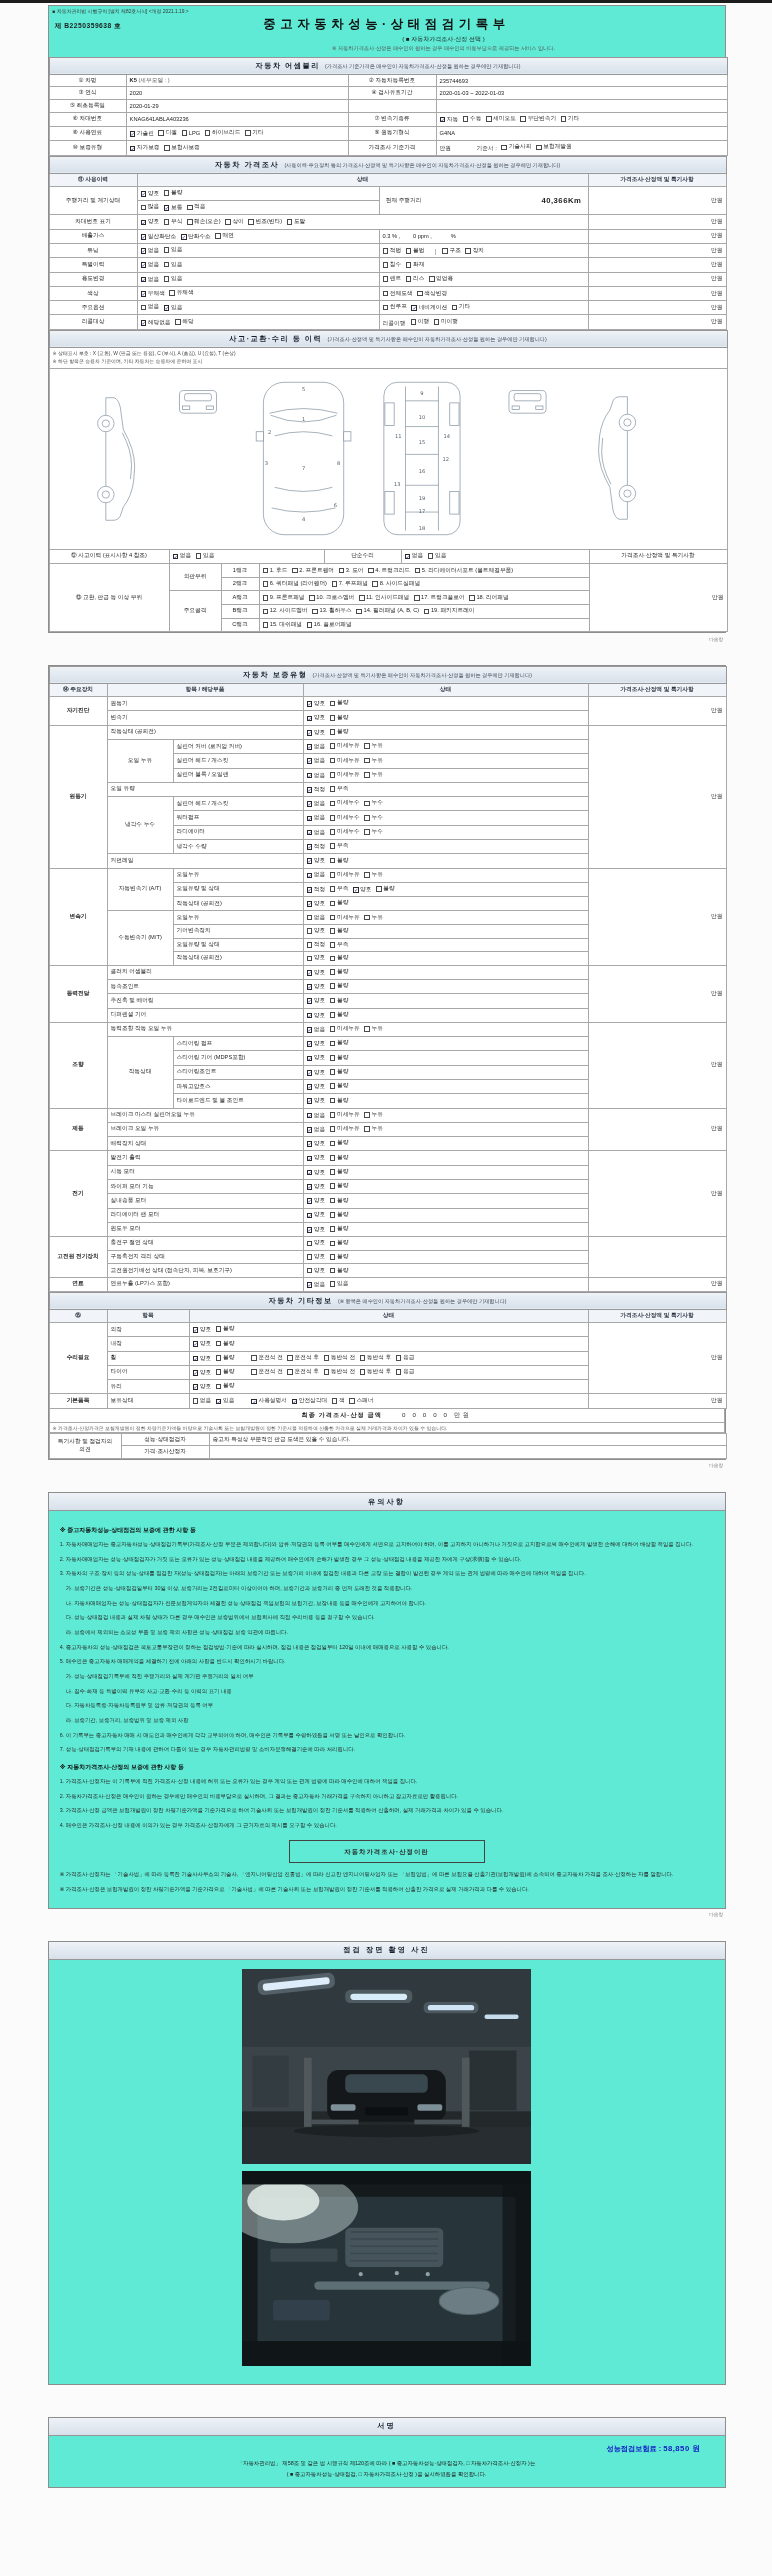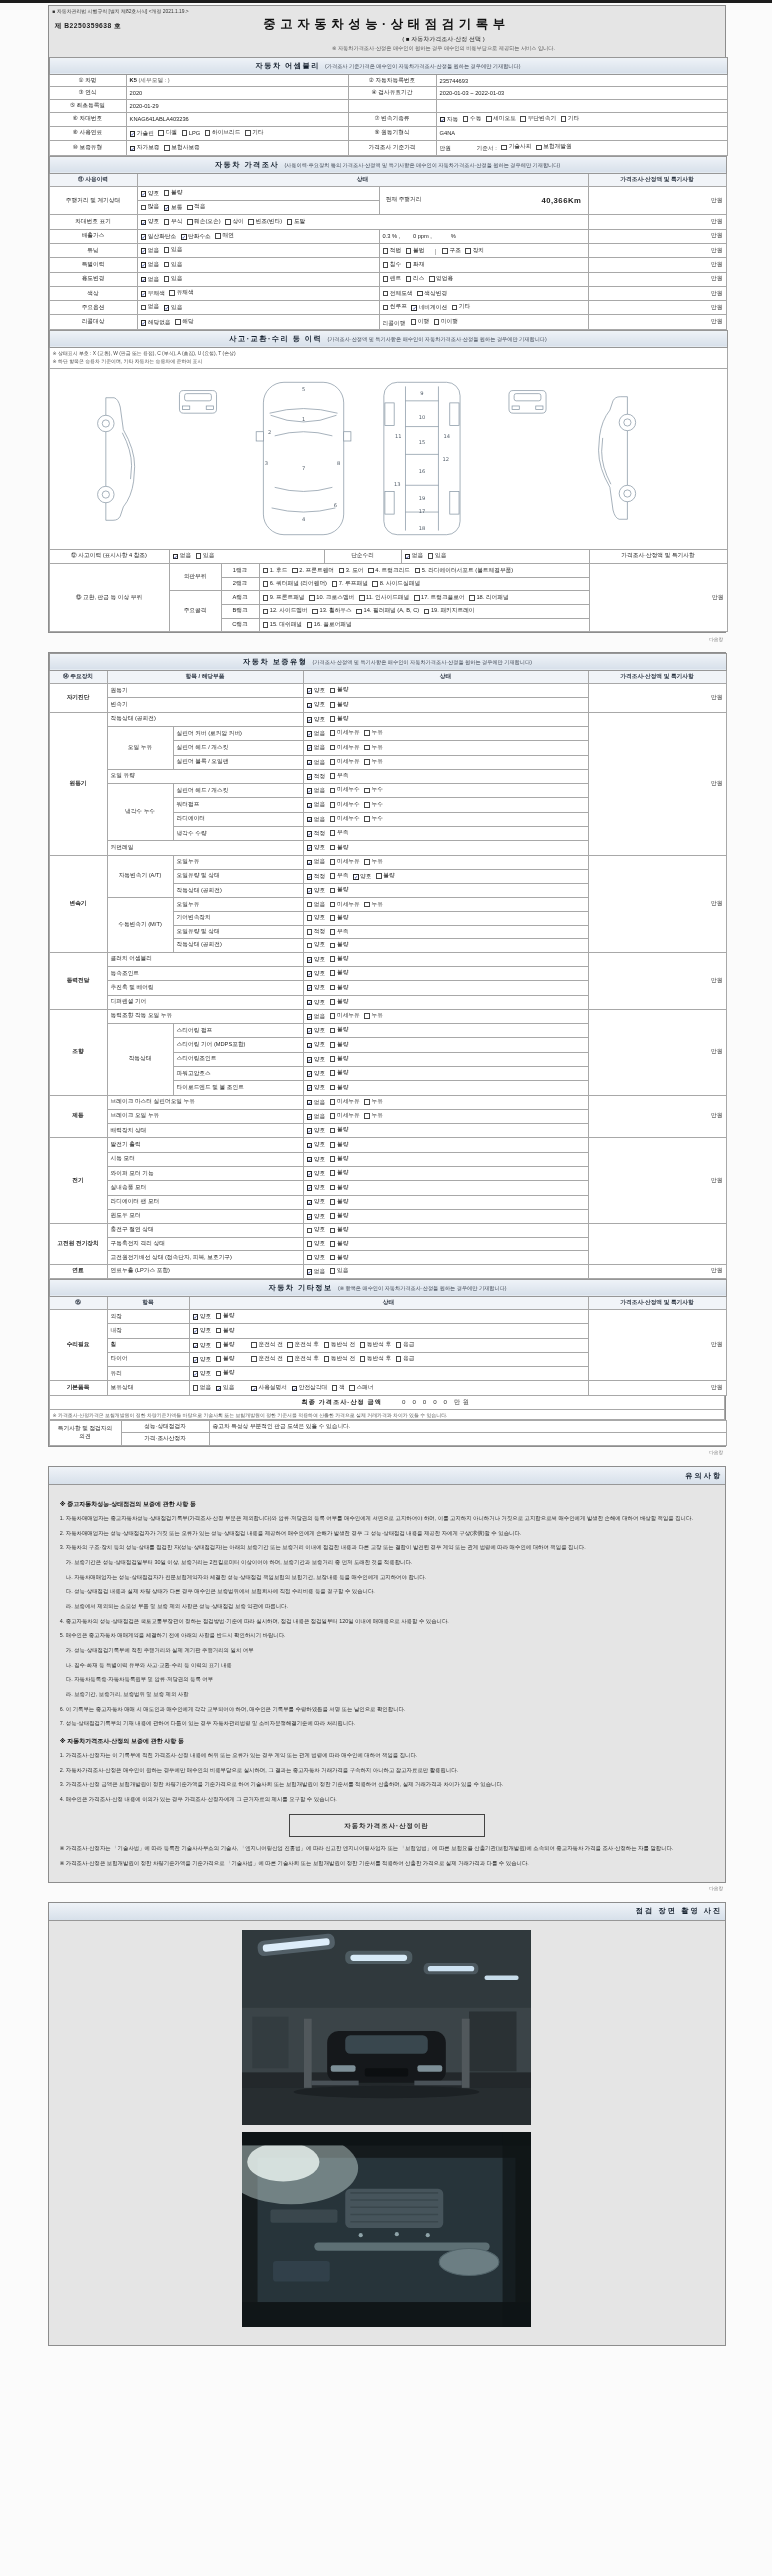--- a/index.html
+++ b/index.html
@@ -1,21 +1,21 @@
 <!DOCTYPE html>
 <html style="font-size:8.2px"><head>
 <meta charset="utf-8">
 <title>중고자동차성능·상태점검기록부</title>
 <style>
   *{box-sizing:border-box;margin:0;padding:0}
   html,body{width:773px}
   body{height:2576px;overflow:hidden;background:#fbfbfb;font-family:"Liberation Sans","DejaVu Sans",sans-serif;color:#1d1d1d;position:relative}
   .topline{width:773px;height:2.6px;background:#1c1c1c}
   .sheet{width:678px;margin:2.1px auto 0}
-  .block{border:0.5px solid #8d8d8d;background:#e5e5e5;margin-bottom:19px;position:relative}
+  .block{border:0.5px solid #8d8d8d;background:#5eead4;margin-bottom:32px;position:relative}
   .next-page{position:absolute;right:1.5px;bottom:-9.3px;font-size:4.6px;color:#777}
   .form-ref{font-size:4.9px;color:#333;padding:2.6px 4.1px 0}
   .title-area{position:relative;text-align:center;padding:2.1px 0 5.2px}
   .doc-no{position:absolute;left:6.2px;top:8.2px;font-size:6.7px;font-weight:700;letter-spacing:0.5px}
   .doc-title{font-size:12.4px;font-weight:800;letter-spacing:4.6px;color:#111}
   .doc-option{font-size:6px;margin-top:1.5px;transform:translateX(57px)}
   .doc-note{font-size:5.2px;color:#555;margin-top:1px;transform:translateX(57px)}
   table.t{width:100%;border-collapse:collapse;table-layout:fixed;font-size:5.7px;margin-top:-0.5px;background:#fff}
   table.t td{border:0.5px solid #a8a8a8;padding:1.8px 3.1px;vertical-align:middle;background:#fff;word-break:keep-all}
   tr.sec td{background:linear-gradient(180deg,#eff3f8,#d7e0ea);text-align:center;padding:3.1px 2.1px;border:0.5px solid #979797}
@@ -26,35 +26,35 @@
   td.price-cell{text-align:right;padding-right:5.2px}
   td.item-cell{background:#fff}
   td.group-cell{font-weight:700}
   td.sub-cell{background:#f7f9fb}
   td.parts{white-space:normal}
   .cb{display:inline-flex;align-items:center;margin:0.5px 4.6px 0.5px 0;white-space:nowrap}
   .box{display:inline-block;width:5.7px;height:5.7px;border:0.5px solid #4a4a4a;margin-right:1.5px;font-size:5.2px;line-height:5.2px;text-align:center;background:#fff;color:#1b34a4;font-weight:700;flex:0 0 auto}
   .box.on{border-color:#2a2a2a}
   .cbl{font-size:5.7px}
   .gap{display:inline-block;width:12.4px}
-  .km-wrap{display:flex;align-items:flex-start;justify-content:space-between;padding:0 3.1px}
+  .km-wrap{display:flex;align-items:flex-end;justify-content:space-between;padding:0 3.1px}
   .km-v{font-size:7.7px;font-weight:800;letter-spacing:0.5px}
   .em-val{white-space:pre;color:#222}
   .vsep{display:inline-block;width:0;border-left:0.5px solid #bbb;height:6.2px;margin:0 6.2px;vertical-align:middle}
   .mini-lbl{margin-right:5.2px;color:#333}
   .legend-cell div{font-size:4.9px;color:#444;line-height:1.7}
   .diagram-cell{padding:3.1px 0 !important;text-align:center}
   .diagram-cell svg{display:block;margin:0 auto}
   .bp-amt{margin-right:24px}
   .bp-book{margin-right:3.1px;color:#333}
   td.final-cell{text-align:center;padding:4.1px;font-size:6.2px}
   .final-lbl-txt{font-weight:700;letter-spacing:1px}
   .final-amt{margin-left:18.5px;letter-spacing:2.6px;color:#333}
   td.final-note{font-size:4.9px;color:#555;padding:2.1px 5.2px}
-  .sec-bar{background:linear-gradient(180deg,#eff3f8,#d7e0ea);border-bottom:0.5px solid #979797;text-align:right;padding:3.6px 2.1px;font-weight:700;font-size:7.2px;letter-spacing:2.1px;color:#15202e}
+  .sec-bar{background:linear-gradient(180deg,#eff3f8,#d7e0ea);border-bottom:0.5px solid #979797;text-align:center;padding:3.6px 2.1px;font-weight:700;font-size:7.2px;letter-spacing:2.1px;color:#15202e}
   .notice-body{padding:7.2px 11.3px 9.3px;font-size:5.4px;line-height:2.05;color:#2a2a2a}
   .notice-h{font-weight:700;font-size:6px;margin:5.2px 0 3.1px;color:#111}
   .notice-line{white-space:pre-wrap;margin-bottom:3.6px}
   .notice-box{border:0.8px solid #444;width:196px;margin:9.3px auto 6.2px;text-align:center;font-weight:700;font-size:6.4px;padding:3.6px;letter-spacing:1px}
   .photo-wrap{padding:9.3px 0 10.3px;text-align:center}
   .photo{width:289px;height:195px;margin:0 auto 7.2px;overflow:hidden;background:#16191b}
   .photo svg{display:block}
   .sign-body{padding:4.1px 0 8.2px}
   .fee{text-align:right;color:#1517c9;font-size:7.2px;font-weight:700;padding:4.1px 24px 4.1px}
   .fee b{font-size:7.7px;letter-spacing:0.5px}
@@ -1346,15 +1346,23 @@
           <circle cx="300" cy="198" r="4" fill="#8ea3a8"></circle>
           <circle cx="360" cy="200" r="4" fill="#8ea3a8"></circle>
           <rect x="0" y="330" width="560" height="48" fill="#101618"></rect>
           <rect x="0" y="0" width="560" height="26" fill="#0e1416"></rect>
           <rect x="505" y="0" width="55" height="378" fill="#0e1416" opacity="0.7"></rect>
         </svg>
       </div>
     </div>
   </div>
 
+  <div class="block">
+    <div class="sec-bar">서명</div>
+    <div class="sign-body">
+      <div class="fee"><span>성능점검보험료 :</span> <b>58,850 원</b></div>
+      <div class="sign-line">「자동차관리법」 제58조 및 같은 법 시행규칙 제120조에 따라 ( ■ 중고자동차성능·상태점검자, □ 자동차가격조사·산정자 )는</div>
+      <div class="sign-line">( ■ 중고자동차성능·상태점검, □ 자동차가격조사·산정 )을 실시하였음을 확인합니다.</div>
+    </div>
+  </div>
 
 </div>
 
 
 </body></html>

